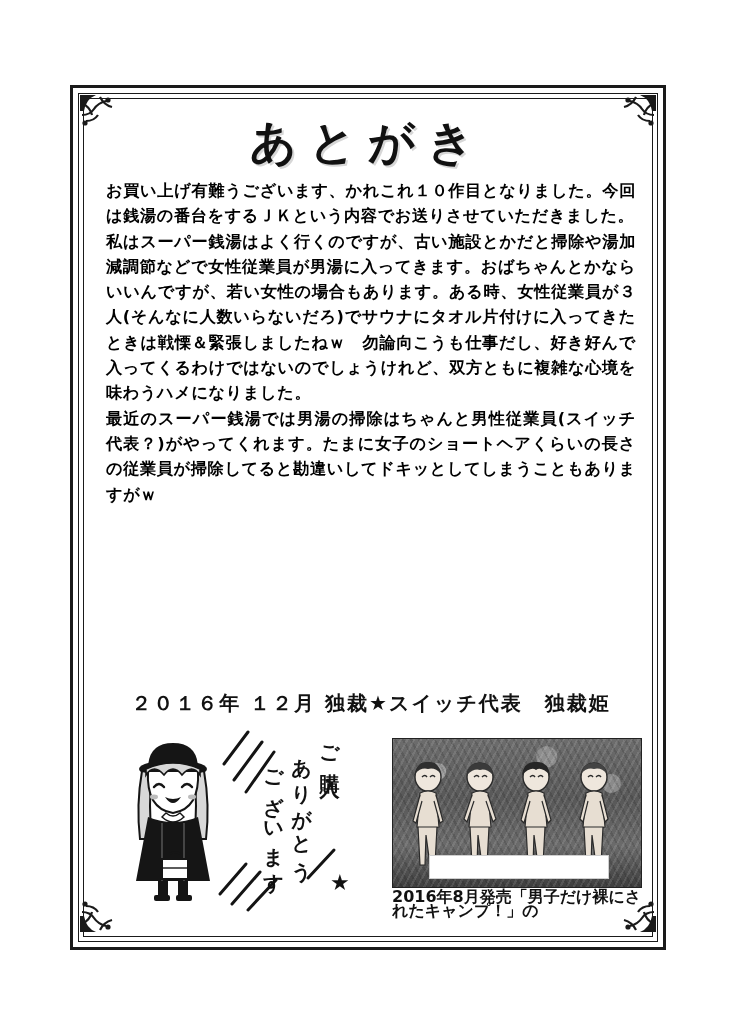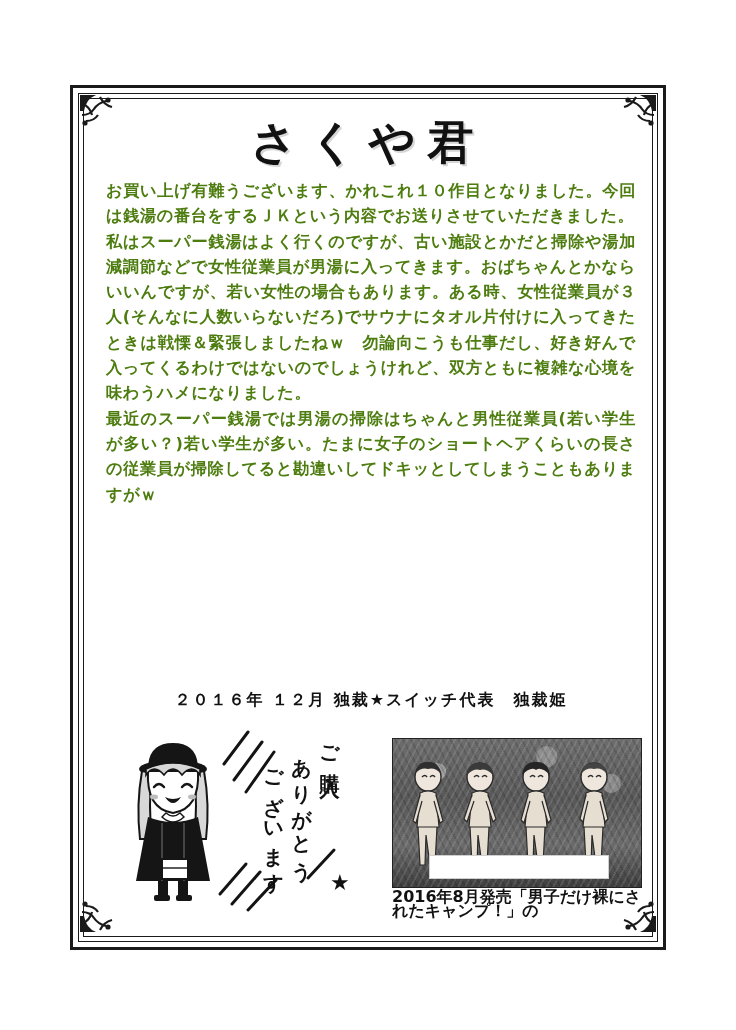--- a/index.html
+++ b/index.html
@@ -83,38 +83,38 @@
   
   .body-text {
     position: absolute;
     left: 106px;
     top: 178px;
     width: 530px;
     font-size: 16.2px;
     line-height: 25.3px;
     letter-spacing: 0.6px;
     font-weight: 700;
-    color: #4d7c0f;
+    color: #000000;
     font-family: "DejaVu Sans", sans-serif;
     text-align: justify;
     text-justify: inter-character;
   }
   .body-text p {
     margin: 0;
     text-indent: 0;
   }
 
   
   .signature {
     position: absolute;
     left: 106px;
     top: 690px;
     width: 530px;
     text-align: center;
-    font-size: 16px;
+    font-size: 20px;
     font-weight: 700;
     letter-spacing: 2px;
     color: #111;
     font-family: "DejaVu Sans", sans-serif;
   }
 
   
   .chibi {
     position: absolute;
     left: 118px;
@@ -267,26 +267,26 @@
       <path d="M4 4 L20 4 Q10 8 8 20 L4 20 Z" fill="#1a1a1a" stroke="none"></path>
       <path d="M6 24 Q14 24 18 18 Q22 12 30 10"></path>
       <path d="M10 30 Q18 30 22 24"></path>
       <circle cx="32" cy="9" r="2.6" fill="#1a1a1a" stroke="none"></circle>
       <circle cx="9" cy="32" r="2.6" fill="#1a1a1a" stroke="none"></circle>
       <path d="M24 6 Q28 14 36 16"></path>
       <path d="M6 12 Q14 16 16 24"></path>
     </svg>
   </div>
 
-  <div class="title">さくや君</div>
+  <div class="title">あとがき</div>
 
   <div class="body-text">
     <p>お買い上げ有難うございます、かれこれ１０作目となりました。今回は銭湯の番台をするＪＫという内容でお送りさせていただきました。</p>
     <p>私はスーパー銭湯はよく行くのですが、古い施設とかだと掃除や湯加減調節などで女性従業員が男湯に入ってきます。おばちゃんとかならいいんですが、若い女性の場合もあります。ある時、女性従業員が３人(そんなに人数いらないだろ)でサウナにタオル片付けに入ってきたときは戦慄＆緊張しましたねｗ　勿論向こうも仕事だし、好き好んで入ってくるわけではないのでしょうけれど、双方ともに複雑な心境を味わうハメになりました。</p>
-    <p>最近のスーパー銭湯では男湯の掃除はちゃんと男性従業員(若い学生が多い？)若い学生が多い。たまに女子のショートヘアくらいの長さの従業員が掃除してると勘違いしてドキッとしてしまうこともありますがｗ</p>
+    <p>最近のスーパー銭湯では男湯の掃除はちゃんと男性従業員(スイッチ代表？)がやってくれます。たまに女子のショートヘアくらいの長さの従業員が掃除してると勘違いしてドキッとしてしまうこともありますがｗ</p>
   </div>
 
   <div class="signature">２０１６年 １２月 独裁★スイッチ代表　独裁姫</div>
 
   <div class="chibi">
     <svg viewBox="0 0 110 170" xmlns="http://www.w3.org/2000/svg">
 
       <ellipse cx="55" cy="34" rx="34" ry="9" fill="#151515"></ellipse>
       <path d="M30 34 Q30 8 55 8 Q80 8 80 34 Z" fill="#151515"></path>
 

